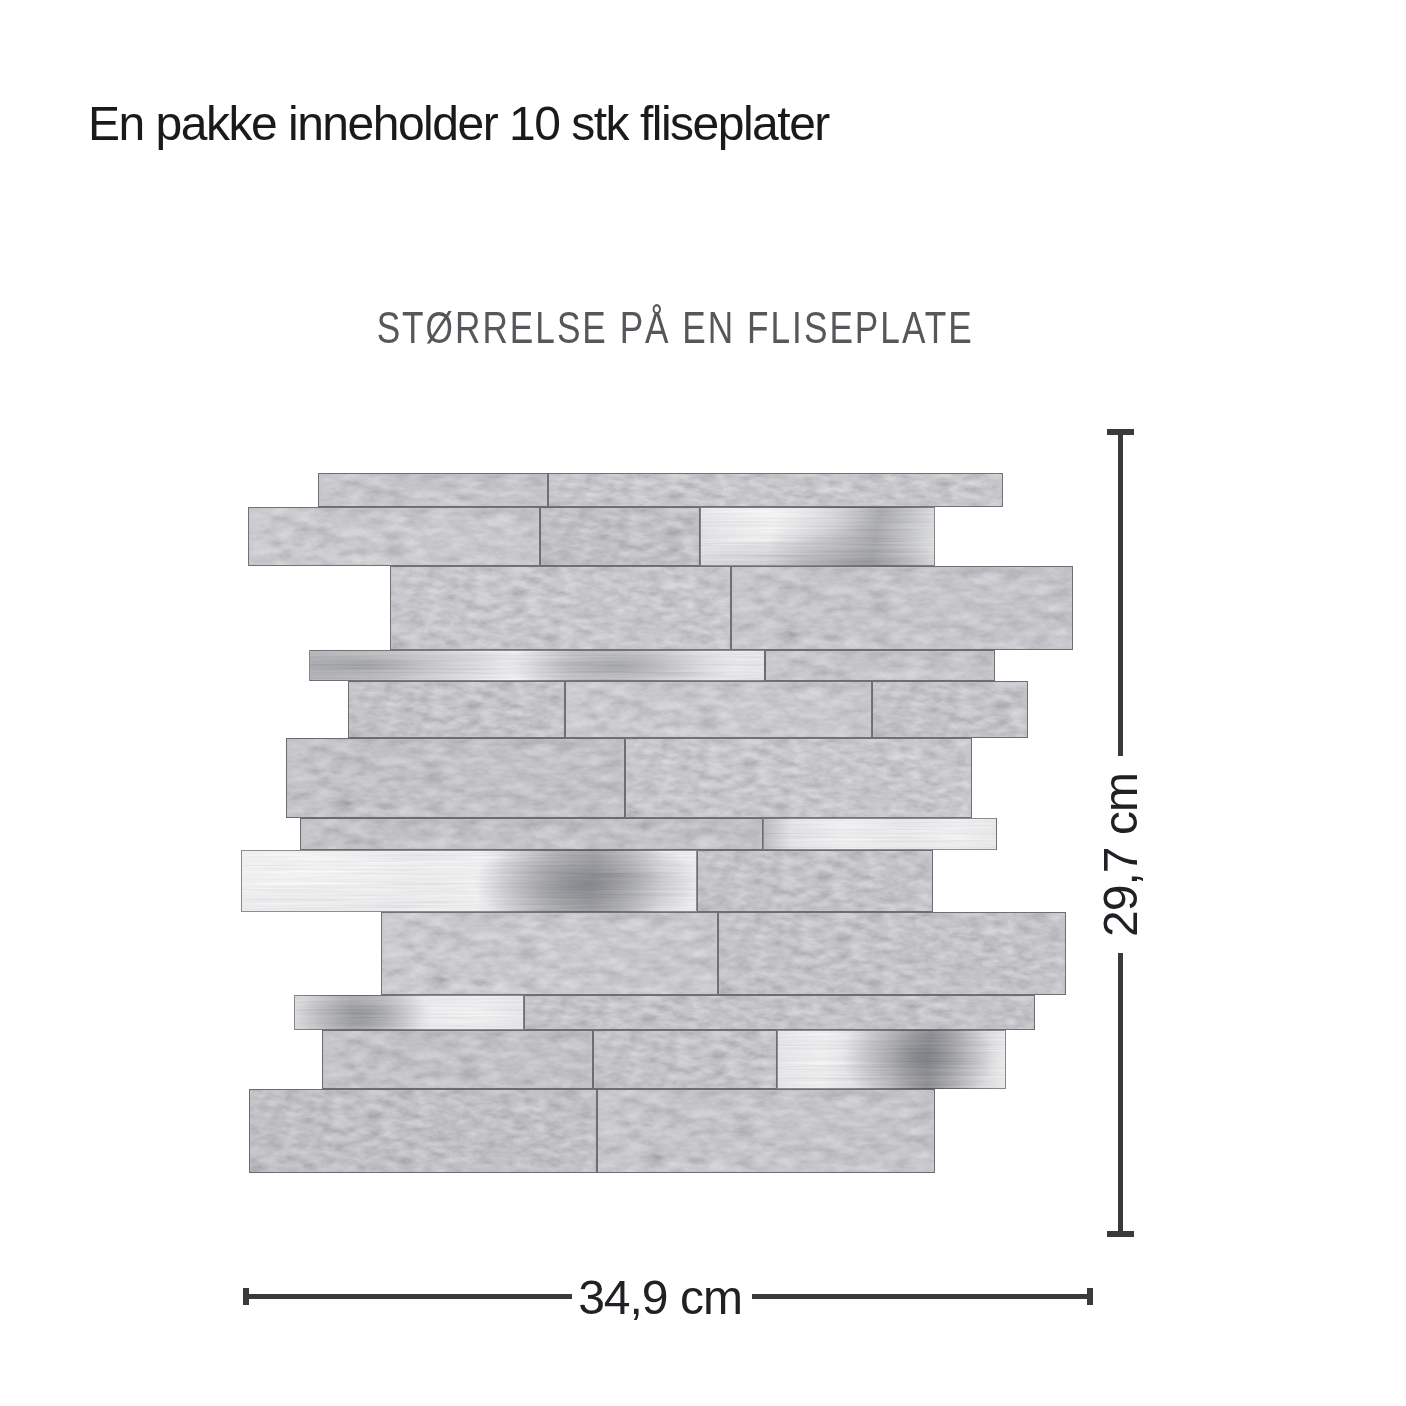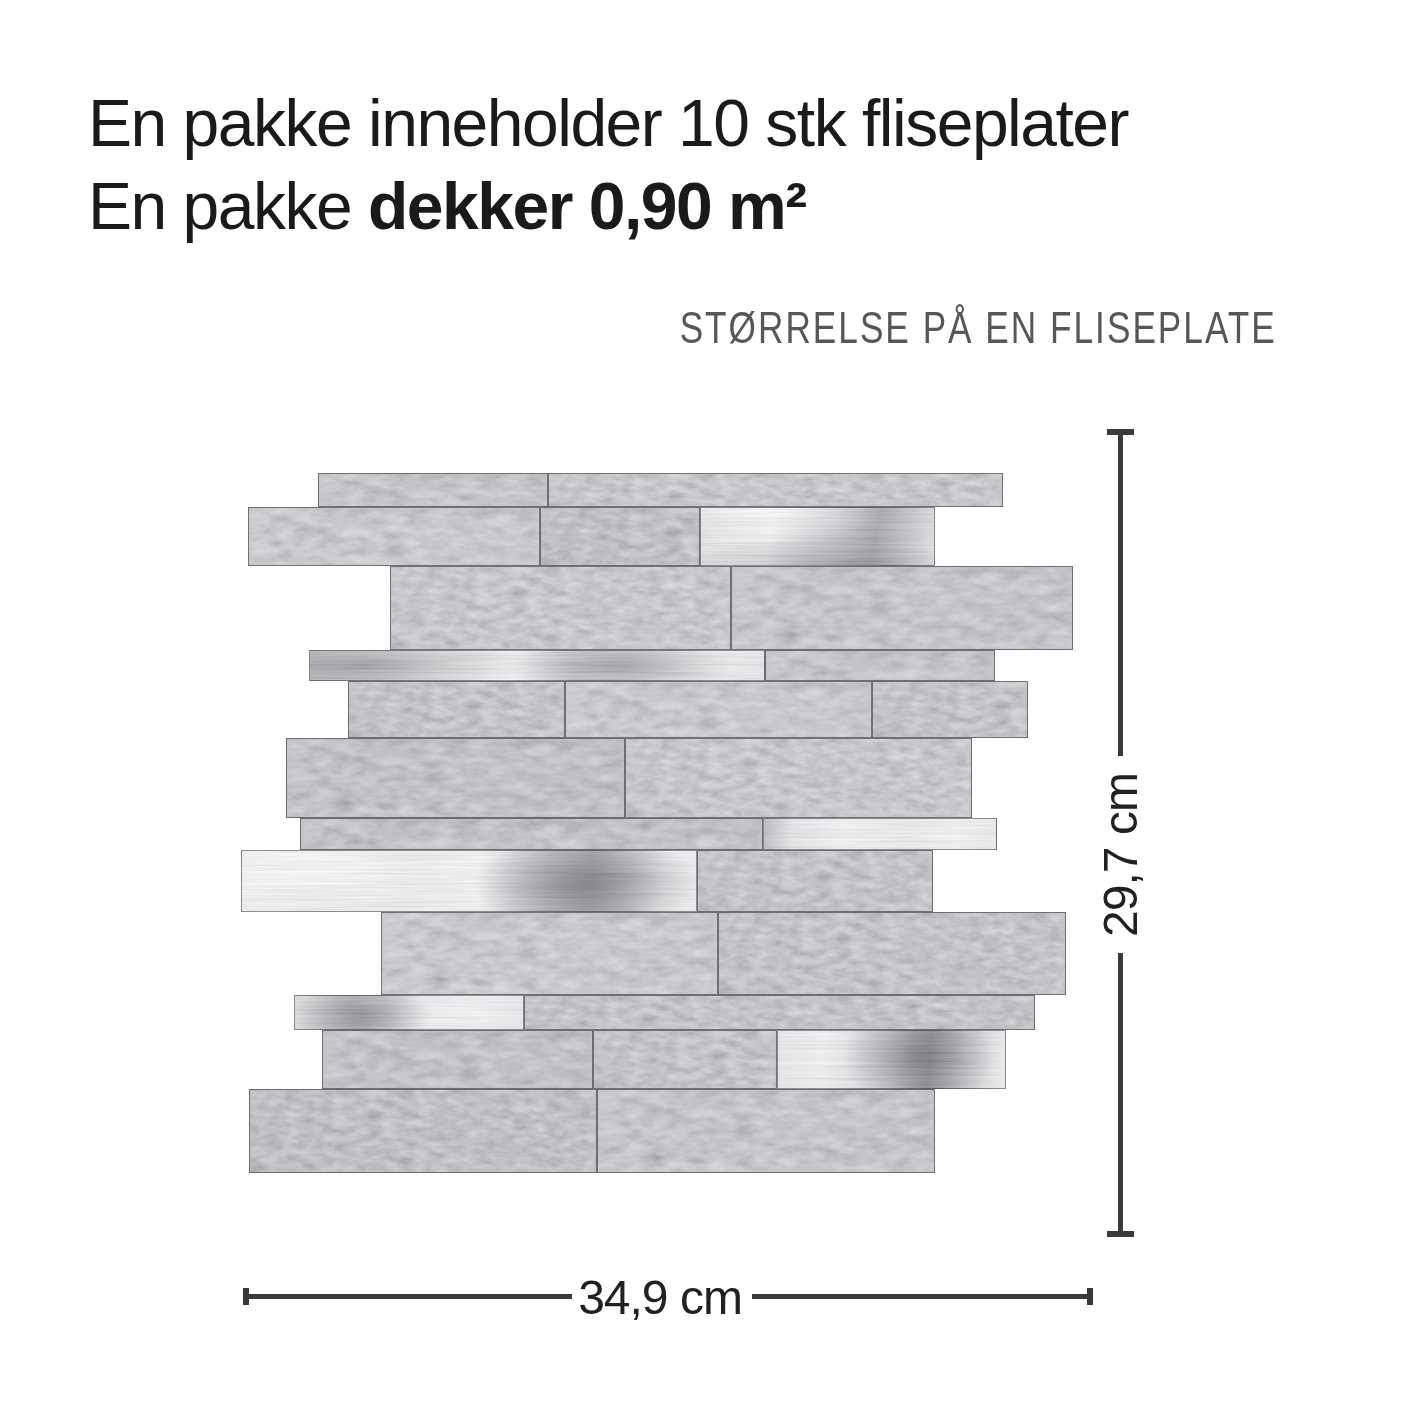--- a/index.html
+++ b/index.html
@@ -5,27 +5,27 @@
   html,body{margin:0;padding:0;}
   body{
     width:1406px;height:1406px;position:relative;overflow:hidden;
     background:#ffffff;
     font-family:"Liberation Sans", sans-serif;
     -webkit-font-smoothing:antialiased;
   }
   
   .headline{
     position:absolute;left:88px;top:82px;
-    font-size:66px;line-height:83px;letter-spacing:-1.5px;
+    font-size:48px;line-height:83px;letter-spacing:-1.5px;
     color:#1a1a1c;white-space:nowrap;
   }
   .headline .bold{font-weight:700;}
   
   .subheading-wrap{
-    position:absolute;left:0;right:55px;top:303px;text-align:right;
+    position:absolute;left:0;right:55px;top:303px;text-align:center;
   }
   .subheading{
     display:inline-block;
     font-size:44px;letter-spacing:2.5px;color:#57575b;
     transform:scaleX(0.80);transform-origin:center;
     white-space:nowrap;
   }
   
   .panel{position:absolute;left:0;top:0;width:1406px;height:1406px;}
   .tile{
@@ -119,21 +119,20 @@
         <feFuncG type="linear" slope="1" intercept="0.2"></feFuncG>
         <feFuncB type="linear" slope="1" intercept="0.22"></feFuncB>
         <feFuncA type="linear" slope="0" intercept="0.3"></feFuncA>
       </feComponentTransfer>
     </filter>
   </defs>
 </svg>
 
 <div class="headline">
   <div>En pakke inneholder 10 stk fliseplater</div>
-  <div><span>En pakke </span><span class="bold">dekker 0,90 m²</span></div>
 </div>
 
 <div class="subheading-wrap">
   <span class="subheading">STØRRELSE PÅ EN FLISEPLATE</span>
 </div>
 
 <div class="panel" id="panel">
     <div class="tile c s1" style="left: 318px; top: 473px; width: 230px; height: 34px;">
       <svg class="tex" preserveAspectRatio="none">
         <rect width="100%" height="100%" filter="url(#fStone)"></rect>

